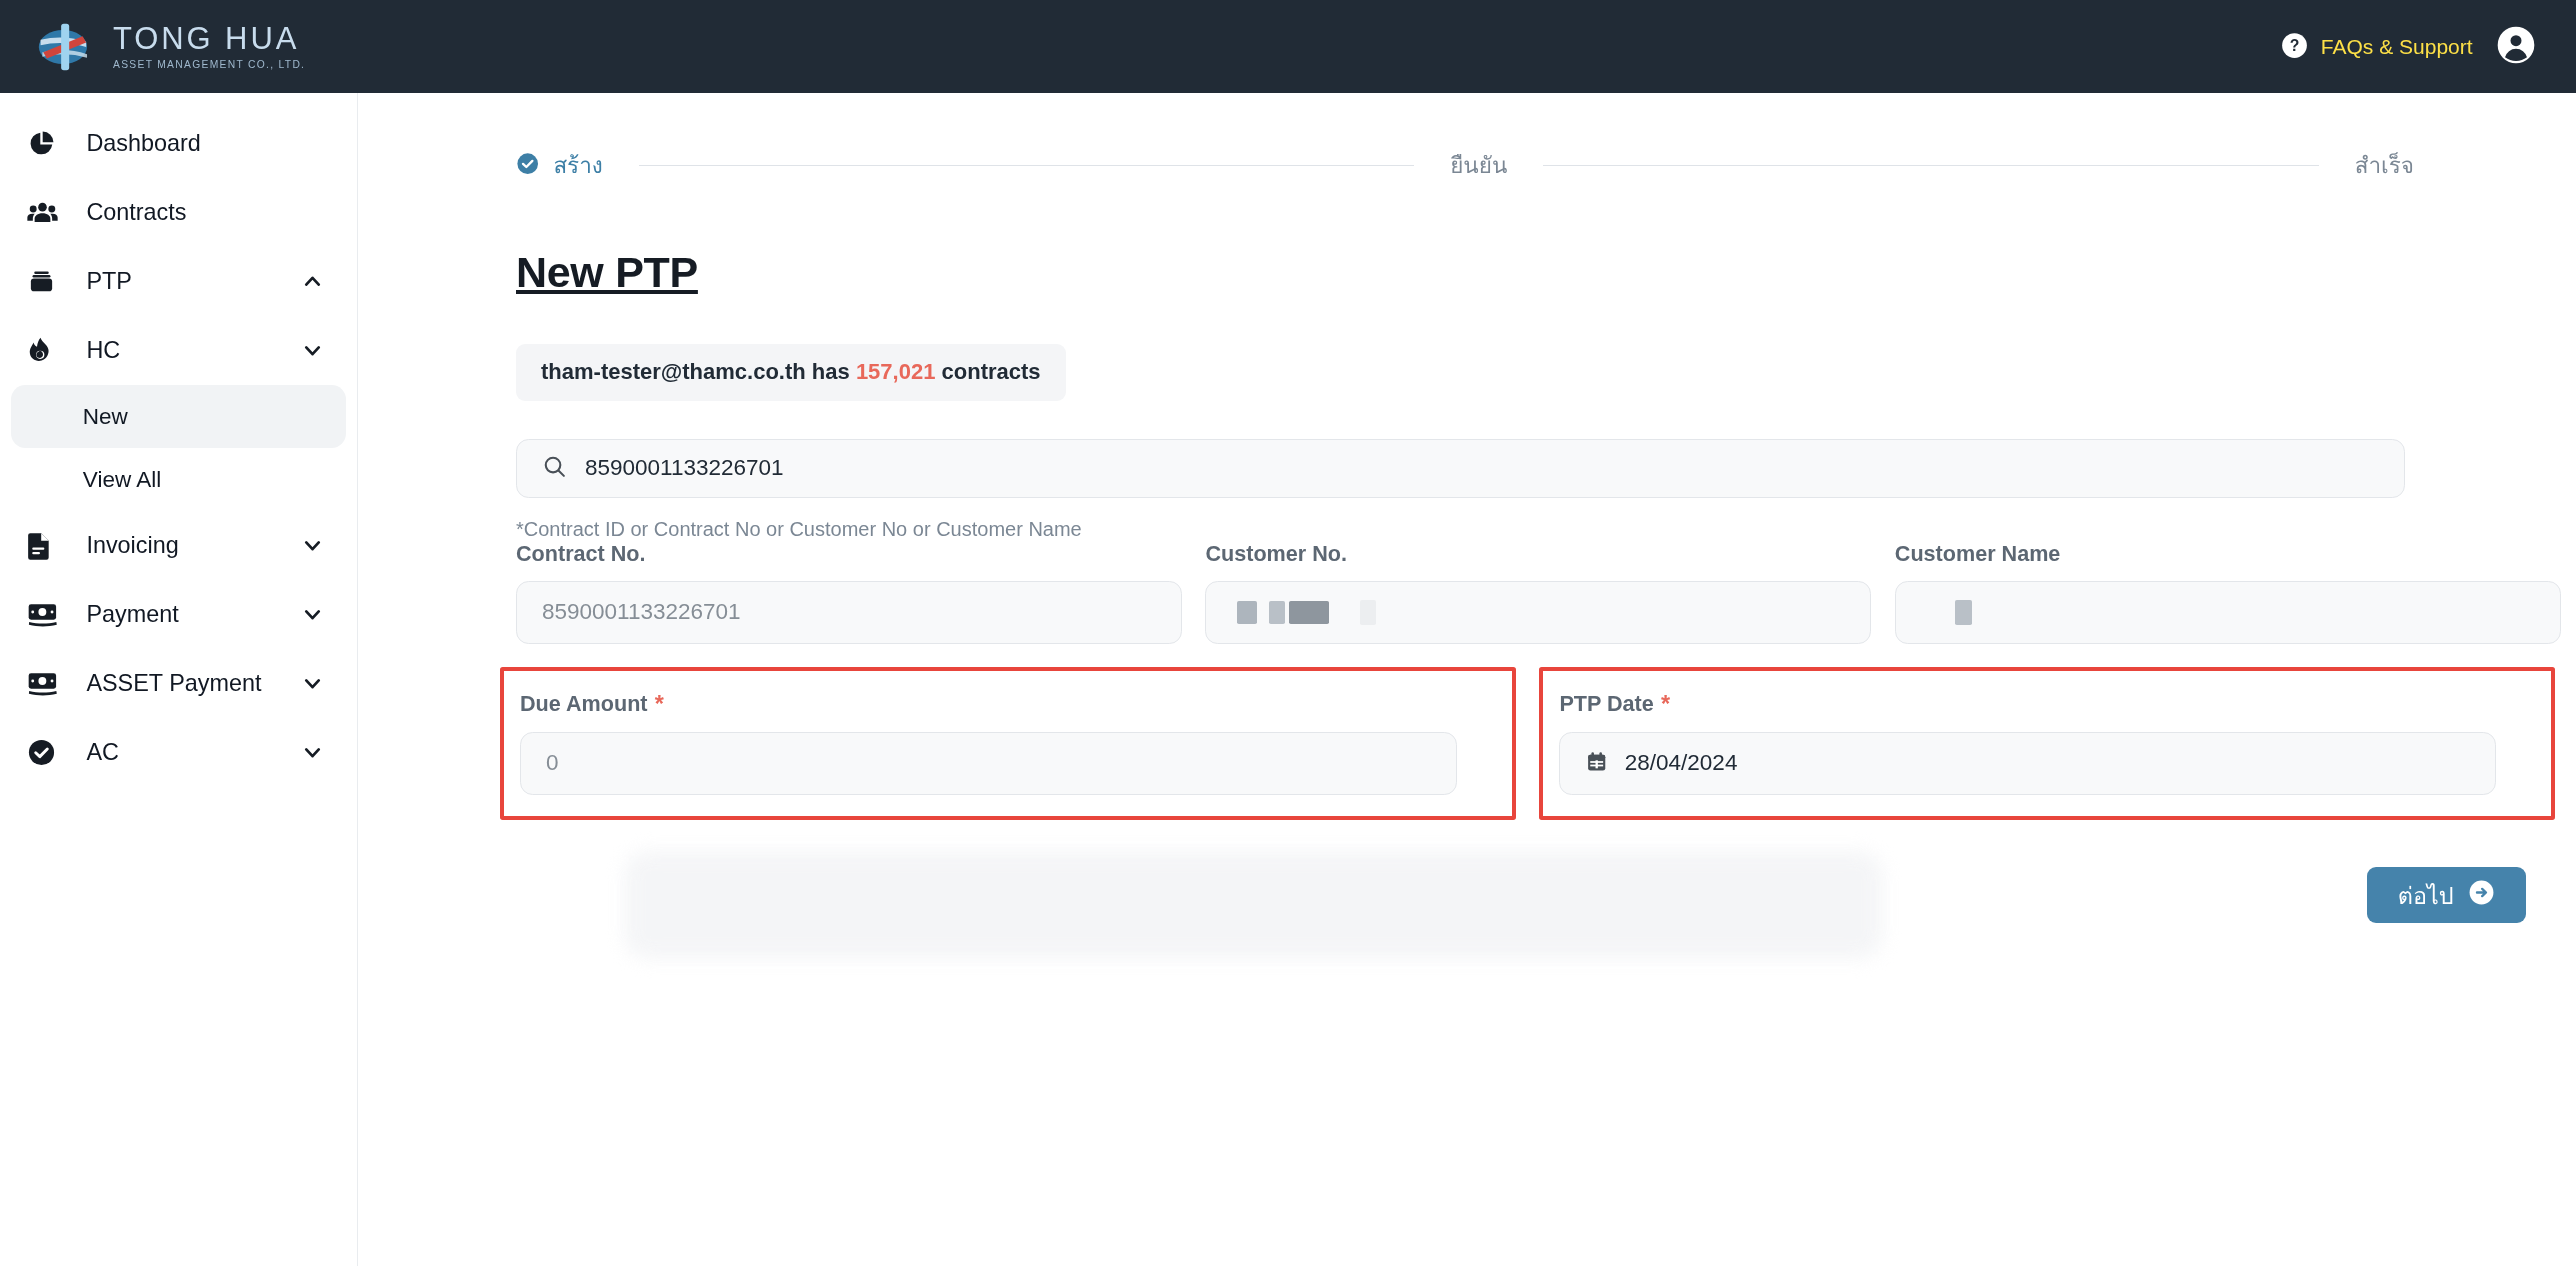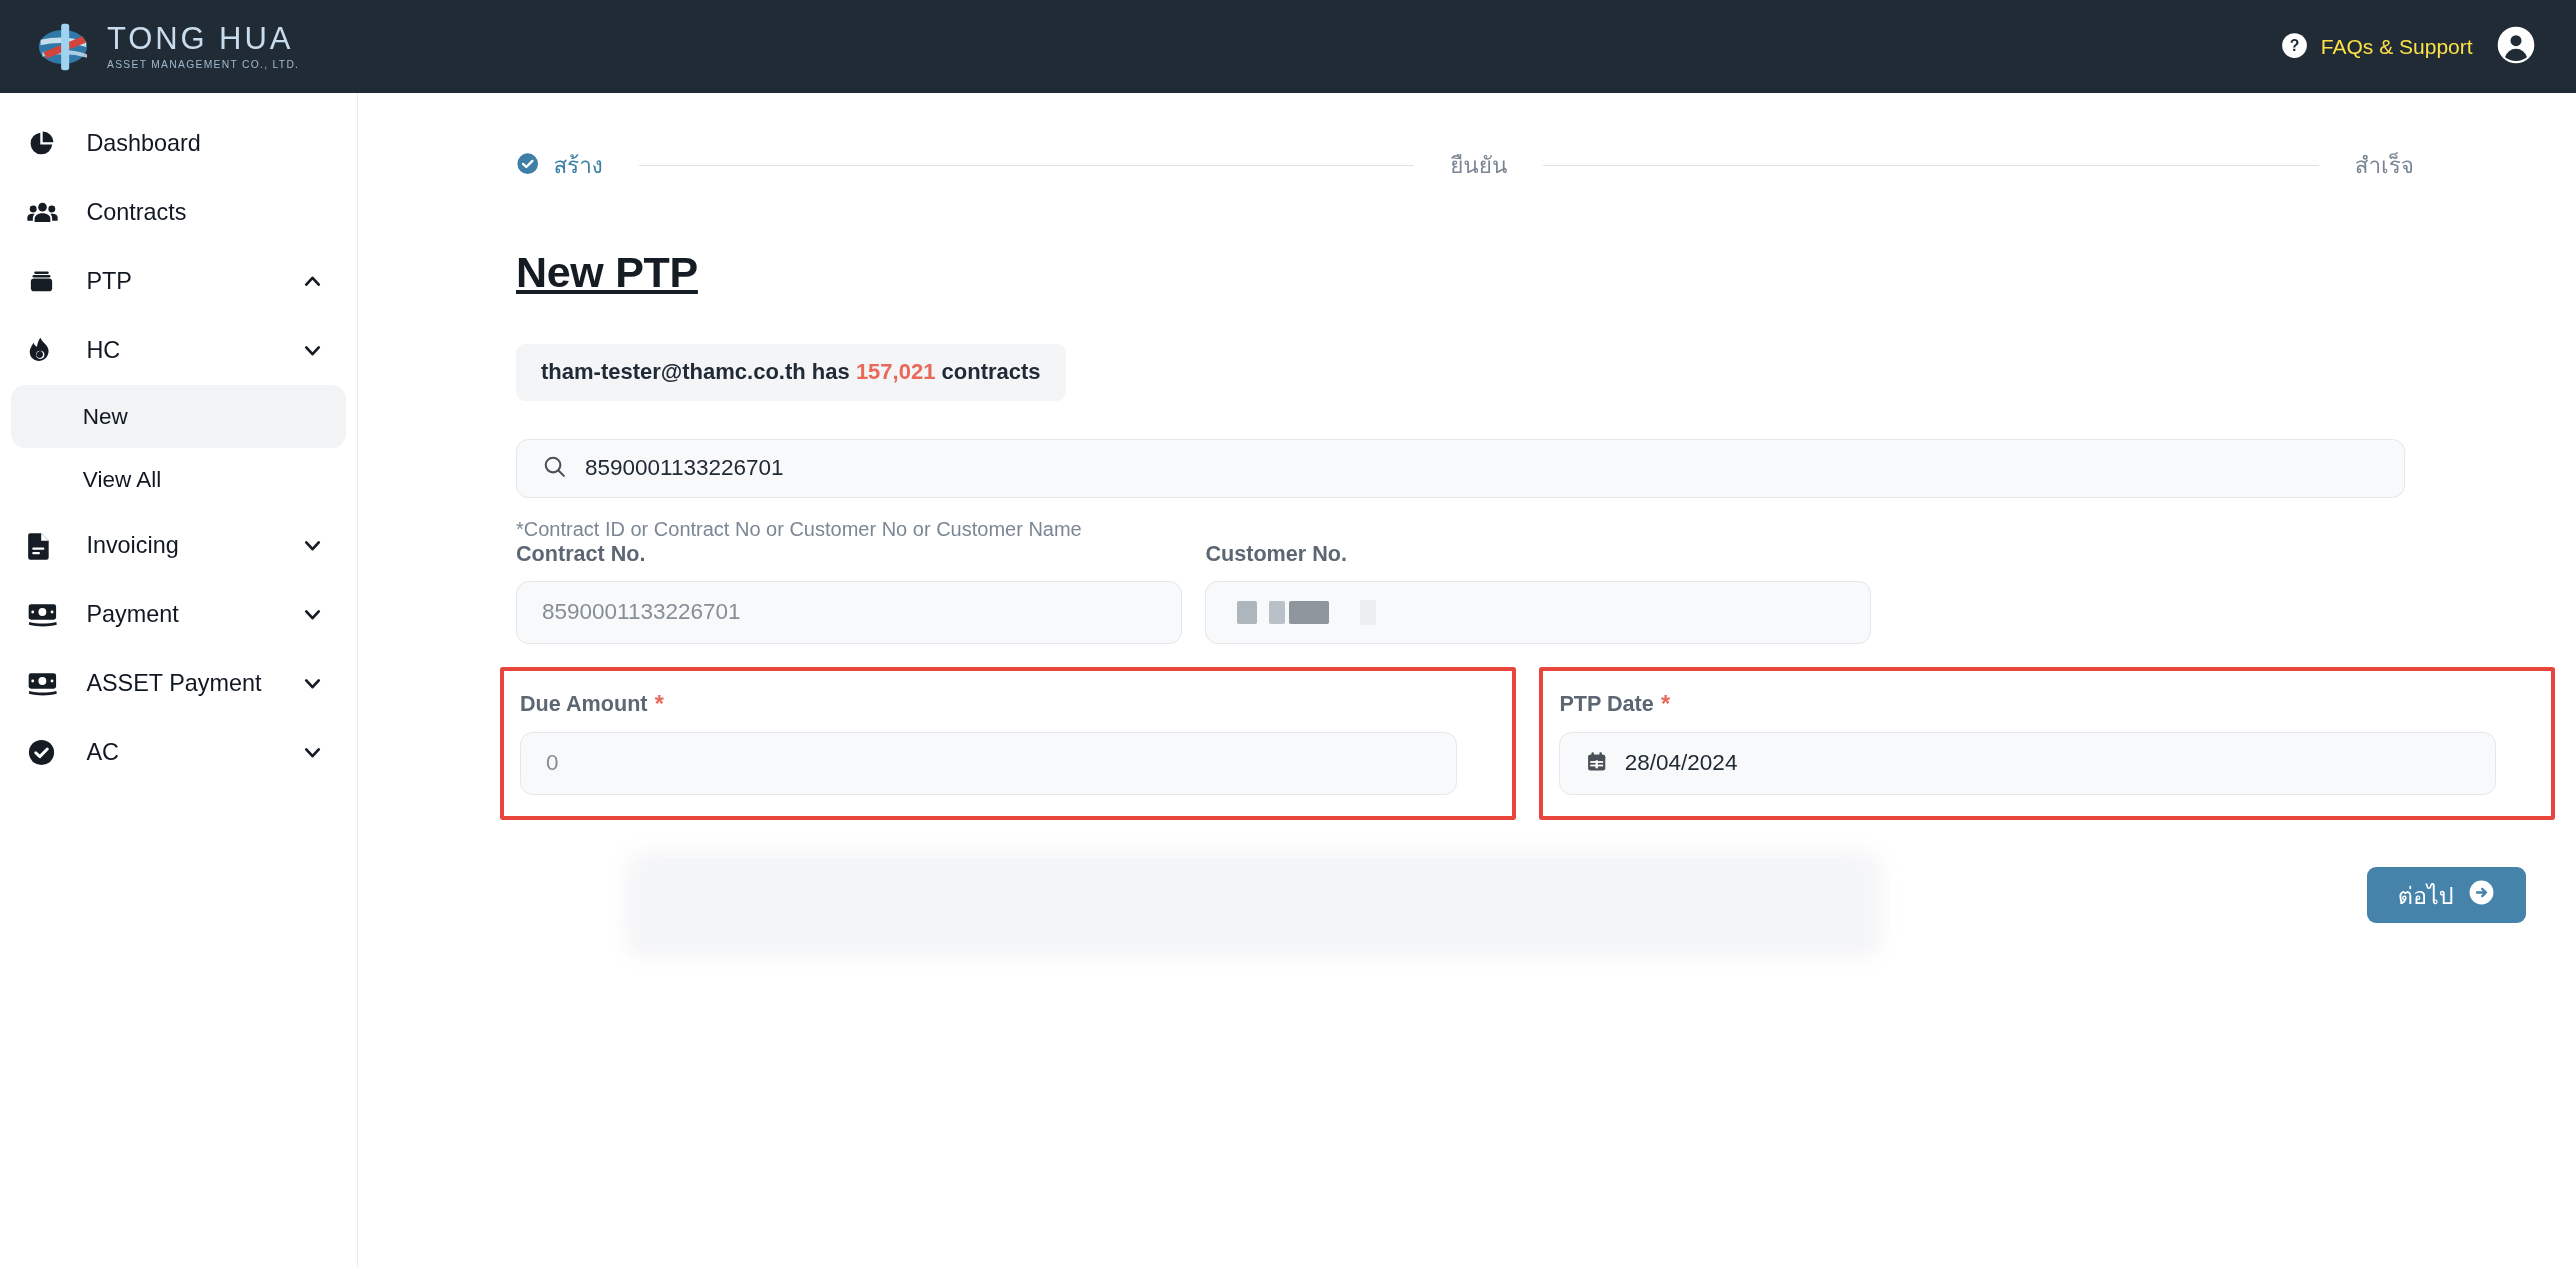--- a/index.html
+++ b/index.html
@@ -12,21 +12,21 @@
 
   
   .topbar {
     position: absolute; top: 0; left: 0;
     width: 2576px; height: 93px;
     background: #212b36;
     display: flex; align-items: center;
     justify-content: space-between;
     padding: 0 40px 0 36px;
   }
-  .brand { display: flex; align-items: center; gap: 10px; }
+  .brand { display: flex; align-items: center; gap: 16px; }
   .brand-mark { width: 61px; height: 50px; flex: 0 0 auto; }
   .brand-text { display: flex; flex-direction: column; justify-content: center; }
   .brand-title {
     font-size: 31px; letter-spacing: 2.9px; font-weight: 400;
     color: #c8dced; line-height: 1.06;
   }
   .brand-sub {
     font-size: 10.3px; letter-spacing: 1.3px; font-weight: 400;
     color: #9fb8cd; margin-top: 3.6px;
   }
@@ -406,20 +406,30 @@
         <div class="field-box">
           <span class="redact">
             <i class="rb" style="width:20px;height:23.4px;margin-left:5.4px;"></i>
             <i class="rb" style="width:16px;height:23.4px;background:#b9c0c7;"></i>
             <i class="rb" style="width:40px;height:23.4px;background:#8e969e;margin-left:-9px;"></i>
             <i class="rb" style="width:16px;height:25px;background:#eceef0;margin-left:18px;"></i>
           </span>
         </div>
       </div>
 
+      <div>
+        <div class="field-label">
+          <span>Customer Name</span>
+        </div>
+        <div class="field-box">
+          <span class="redact">
+            <i class="rb" style="width:17px;height:25px;background:#b9c0c7;margin-left:34px;"></i>
+          </span>
+        </div>
+      </div>
 
     </div>
 
     <div class="hl-row">
 
       <div class="hl-box">
         <div class="field-label">
           <span>Due Amount</span>
           <span class="req">*</span>
         </div>

